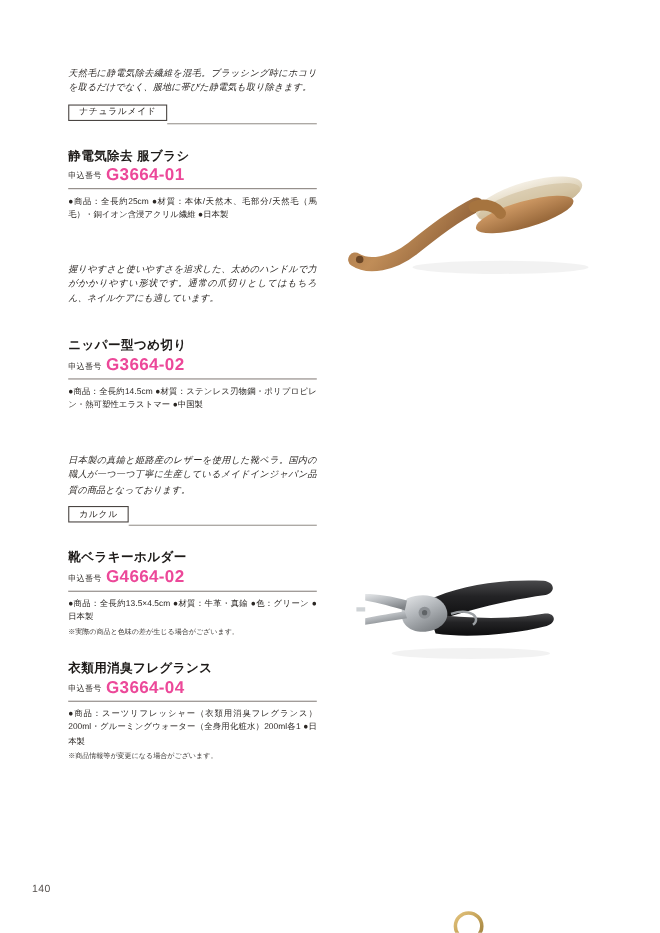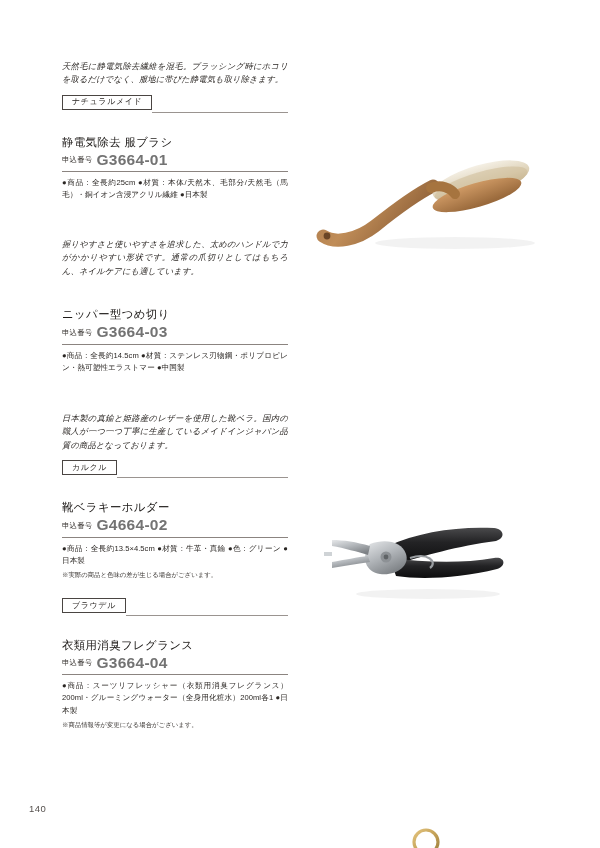--- a/index.html
+++ b/index.html
@@ -63,21 +63,21 @@
   }
   .brand-row .rule {
     flex: 1 1 auto;
     height: 1px;
     background: #9a9490;
     margin-left: 0px;
   }
 
   .pname {
     font-size: 11.4px;
-    font-weight: normal;
+    font-weight: bold;
     letter-spacing: 0.4px;
     color: #1d1a18;
     margin: 3px 0 2px 0;
     line-height: 1.3;
   }
 
   .coderow {
     display: flex;
     align-items: flex-end;
     gap: 4px;
@@ -87,21 +87,21 @@
   .codelabel {
     font-size: 7.4px;
     color: #3a3633;
     letter-spacing: 0.2px;
     padding-bottom: 2px;
   }
   .codeval {
     font-size: 15.5px;
     font-weight: bold;
     letter-spacing: 0.3px;
-    color: #737373;
+    color: #ec4899;
     line-height: 1;
   }
 
   .divider {
     height: 1px;
     background: #8b8480;
     margin: 3px 0 5px 0;
   }
 
   .spec {
@@ -194,21 +194,21 @@
     </div>
   </div>
 
   <div class="product" style="top:238px;">
     <div class="textcol">
       <p class="lead">握りやすさと使いやすさを追求した、太めのハンドルで力がかかりやすい形状です。通常の爪切りとしてはもちろん、ネイルケアにも適しています。</p>
       <div style="height:18px"></div>
       <div class="pname">ニッパー型つめ切り</div>
       <div class="coderow">
         <span class="codelabel">申込番号</span>
-        <span class="codeval">G3664-03</span>
+        <span class="codeval">G3664-02</span>
       </div>
       <div class="divider"></div>
       <p class="spec">●商品：全長約14.5cm ●材質：ステンレス刃物鋼・ポリプロピレン・熱可塑性エラストマー ●中国製</p>
     </div>
 
     <div class="nip-wrap">
       <svg width="200" height="105" viewBox="0 0 200 105">
         <defs>
           <linearGradient id="grip" x1="0" y1="0" x2="0" y2="1">
             <stop offset="0%" stop-color="#4a4a4c"></stop>
@@ -284,24 +284,20 @@
         <circle cx="54" cy="62" r="5.2" fill="url(#brassg)"></circle>
         <circle cx="54" cy="62" r="2" fill="#8e7232"></circle>
 
         <ellipse cx="55" cy="146" rx="30" ry="5" fill="#000" opacity="0.05"></ellipse>
       </svg>
     </div>
   </div>
 
   <div class="product" style="top:598px;">
     <div class="textcol">
-      <div class="brand-row">
-        <span class="brand">ブラウデル</span>
-        <span class="rule"></span>
-      </div>
       <div class="pname">衣類用消臭フレグランス</div>
       <div class="coderow">
         <span class="codelabel">申込番号</span>
         <span class="codeval">G3664-04</span>
       </div>
       <div class="divider"></div>
       <p class="spec">●商品：スーツリフレッシャー（衣類用消臭フレグランス）200ml・グルーミングウォーター（全身用化粧水）200ml各1 ●日本製</p>
       <p class="note">※商品情報等が変更になる場合がございます。</p>
     </div>
 

